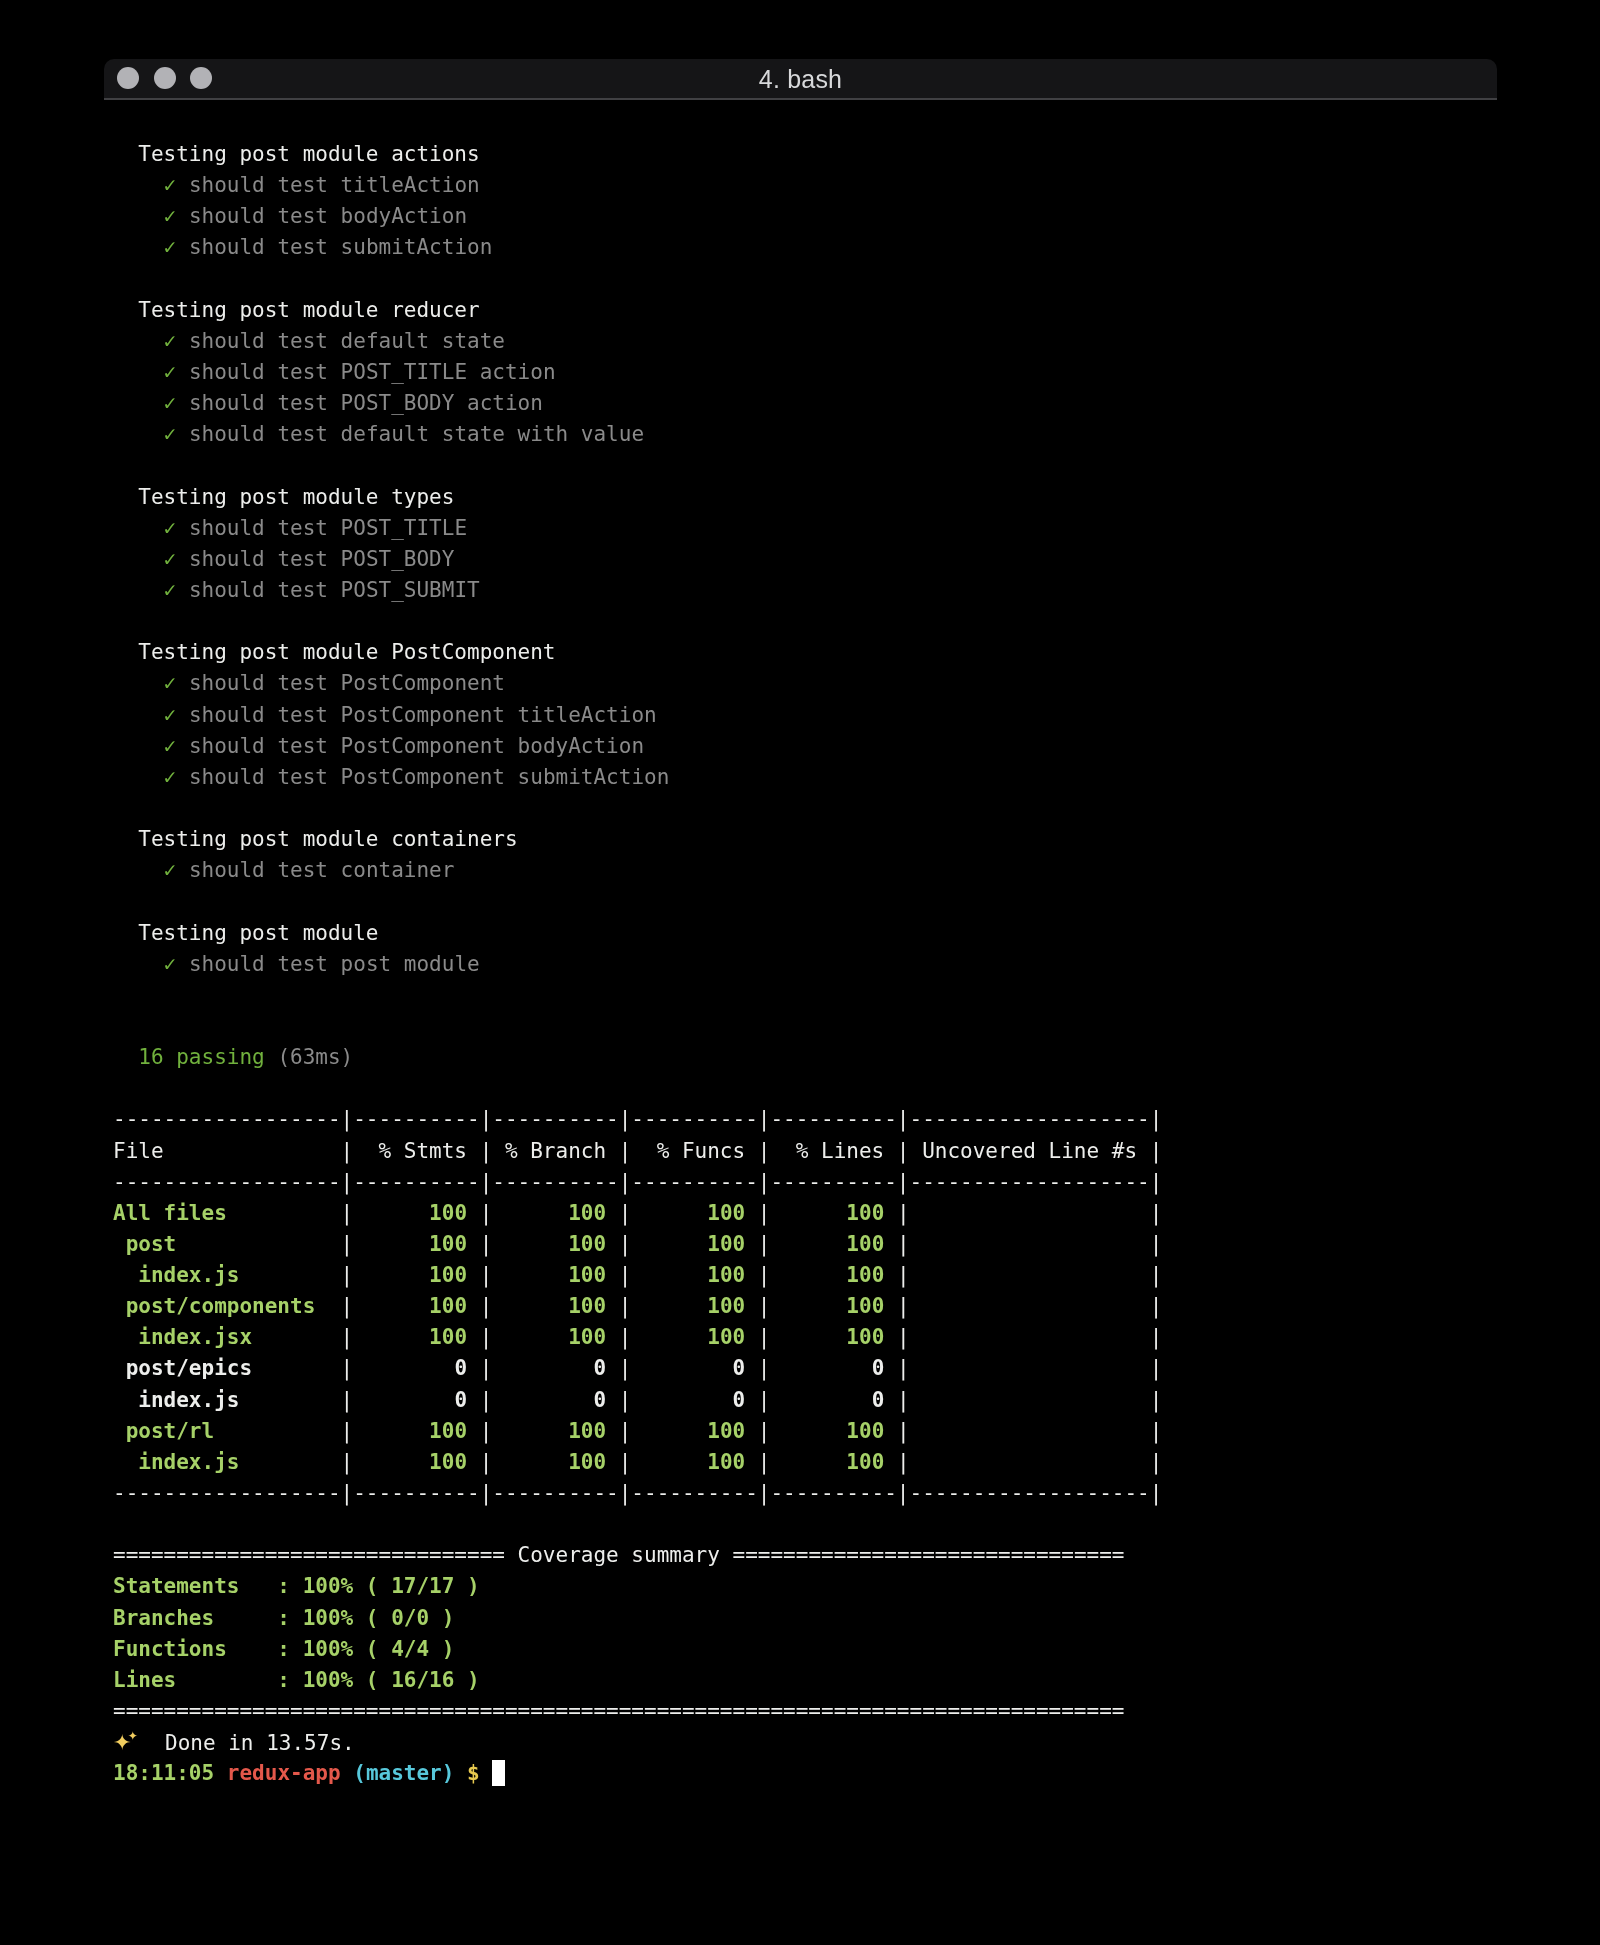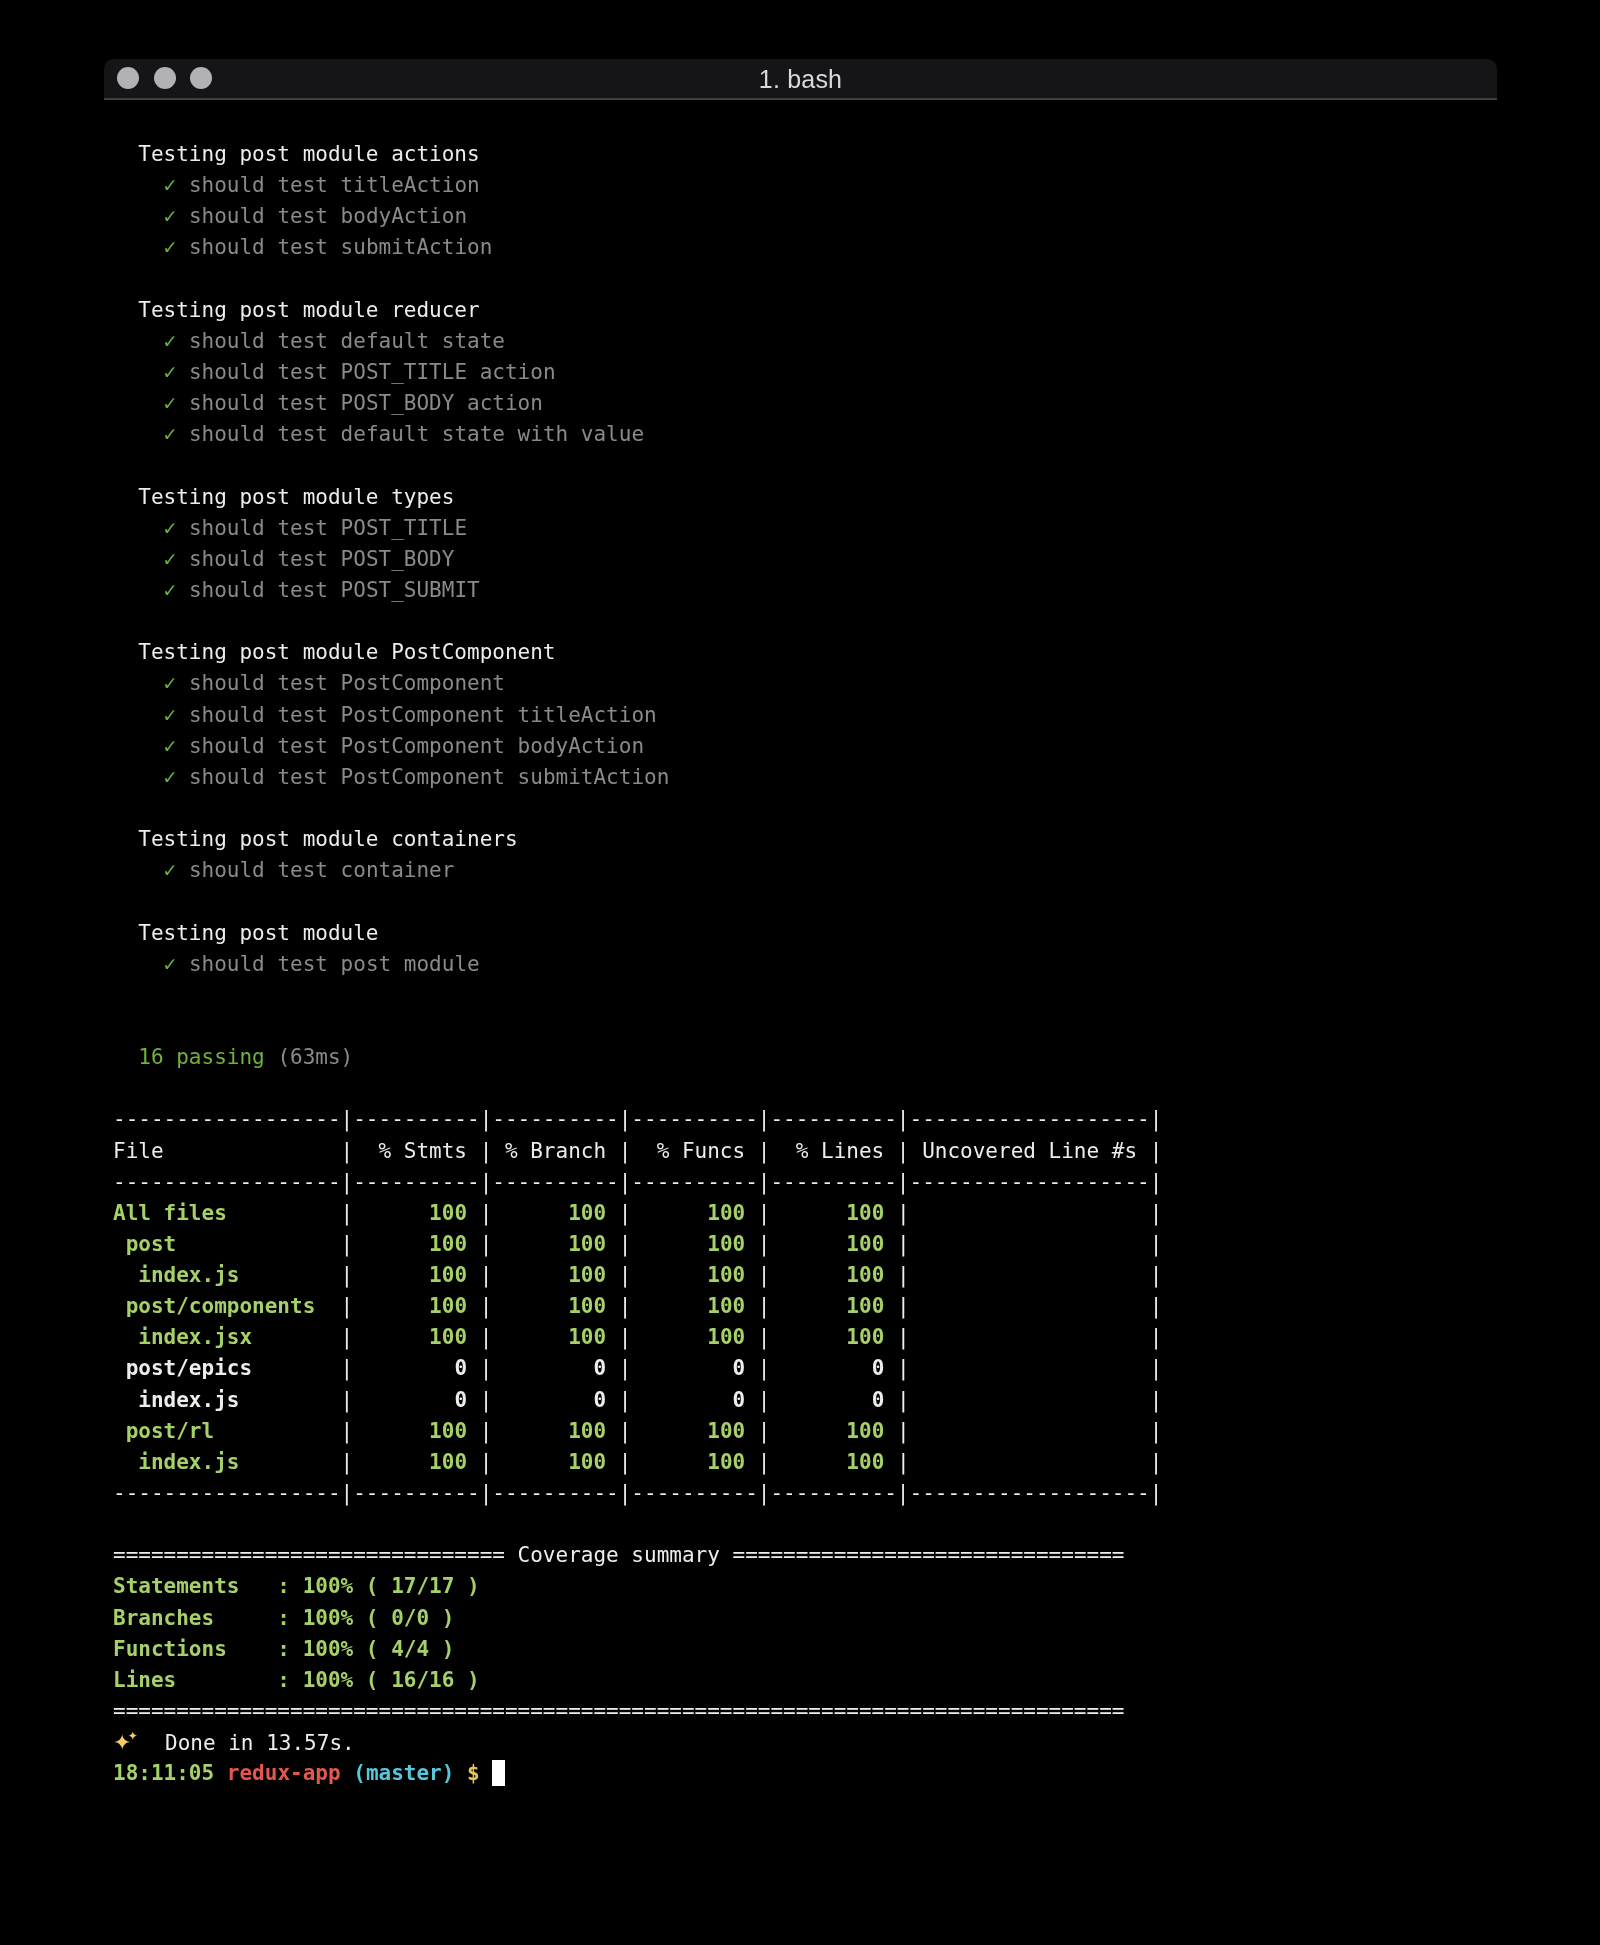--- a/index.html
+++ b/index.html
@@ -42,17 +42,17 @@
 <body>
 
 <div class="screen">
   <div class="window">
     <div class="titlebar">
       <div class="lights">
         <span class="light"></span>
         <span class="light"></span>
         <span class="light"></span>
       </div>
-      <div class="title">1. bash</div>
+      <div class="title">4. bash</div>
     </div>
   </div>
   <pre class="term" style="color: rgb(237, 238, 236);"><div class="line"><span style="color: rgb(237, 238, 236);">  Testing post module actions</span></div><div class="line"><span>    </span><span style="color: rgb(113, 177, 61);">✓</span><span style="color: rgb(138, 138, 138);"> should test titleAction</span></div><div class="line"><span>    </span><span style="color: rgb(113, 177, 61);">✓</span><span style="color: rgb(138, 138, 138);"> should test bodyAction</span></div><div class="line"><span>    </span><span style="color: rgb(113, 177, 61);">✓</span><span style="color: rgb(138, 138, 138);"> should test submitAction</span></div><div class="line"></div><div class="line"><span style="color: rgb(237, 238, 236);">  Testing post module reducer</span></div><div class="line"><span>    </span><span style="color: rgb(113, 177, 61);">✓</span><span style="color: rgb(138, 138, 138);"> should test default state</span></div><div class="line"><span>    </span><span style="color: rgb(113, 177, 61);">✓</span><span style="color: rgb(138, 138, 138);"> should test POST_TITLE action</span></div><div class="line"><span>    </span><span style="color: rgb(113, 177, 61);">✓</span><span style="color: rgb(138, 138, 138);"> should test POST_BODY action</span></div><div class="line"><span>    </span><span style="color: rgb(113, 177, 61);">✓</span><span style="color: rgb(138, 138, 138);"> should test default state with value</span></div><div class="line"></div><div class="line"><span style="color: rgb(237, 238, 236);">  Testing post module types</span></div><div class="line"><span>    </span><span style="color: rgb(113, 177, 61);">✓</span><span style="color: rgb(138, 138, 138);"> should test POST_TITLE</span></div><div class="line"><span>    </span><span style="color: rgb(113, 177, 61);">✓</span><span style="color: rgb(138, 138, 138);"> should test POST_BODY</span></div><div class="line"><span>    </span><span style="color: rgb(113, 177, 61);">✓</span><span style="color: rgb(138, 138, 138);"> should test POST_SUBMIT</span></div><div class="line"></div><div class="line"><span style="color: rgb(237, 238, 236);">  Testing post module PostComponent</span></div><div class="line"><span>    </span><span style="color: rgb(113, 177, 61);">✓</span><span style="color: rgb(138, 138, 138);"> should test PostComponent</span></div><div class="line"><span>    </span><span style="color: rgb(113, 177, 61);">✓</span><span style="color: rgb(138, 138, 138);"> should test PostComponent titleAction</span></div><div class="line"><span>    </span><span style="color: rgb(113, 177, 61);">✓</span><span style="color: rgb(138, 138, 138);"> should test PostComponent bodyAction</span></div><div class="line"><span>    </span><span style="color: rgb(113, 177, 61);">✓</span><span style="color: rgb(138, 138, 138);"> should test PostComponent submitAction</span></div><div class="line"></div><div class="line"><span style="color: rgb(237, 238, 236);">  Testing post module containers</span></div><div class="line"><span>    </span><span style="color: rgb(113, 177, 61);">✓</span><span style="color: rgb(138, 138, 138);"> should test container</span></div><div class="line"></div><div class="line"><span style="color: rgb(237, 238, 236);">  Testing post module</span></div><div class="line"><span>    </span><span style="color: rgb(113, 177, 61);">✓</span><span style="color: rgb(138, 138, 138);"> should test post module</span></div><div class="line"></div><div class="line"></div><div class="line"><span>  </span><span style="color: rgb(113, 177, 61);">16 passing</span><span style="color: rgb(138, 138, 138);"> (63ms)</span></div><div class="line"></div><div class="line"><span style="color: rgb(237, 238, 236);">------------------|----------|----------|----------|----------|-------------------|</span></div><div class="line"><span style="color: rgb(237, 238, 236);">File              |  % Stmts | % Branch |  % Funcs |  % Lines | Uncovered Line #s |</span></div><div class="line"><span style="color: rgb(237, 238, 236);">------------------|----------|----------|----------|----------|-------------------|</span></div><div class="line"><span style="color: rgb(166, 209, 104); font-weight: 700;">All files         </span><span style="color: rgb(237, 238, 236);">|</span><span style="color: rgb(166, 209, 104); font-weight: 700;">      100 </span><span style="color: rgb(237, 238, 236);">|</span><span style="color: rgb(166, 209, 104); font-weight: 700;">      100 </span><span style="color: rgb(237, 238, 236);">|</span><span style="color: rgb(166, 209, 104); font-weight: 700;">      100 </span><span style="color: rgb(237, 238, 236);">|</span><span style="color: rgb(166, 209, 104); font-weight: 700;">      100 </span><span style="color: rgb(237, 238, 236);">|</span><span>                   </span><span style="color: rgb(237, 238, 236);">|</span></div><div class="line"><span style="color: rgb(166, 209, 104); font-weight: 700;"> post             </span><span style="color: rgb(237, 238, 236);">|</span><span style="color: rgb(166, 209, 104); font-weight: 700;">      100 </span><span style="color: rgb(237, 238, 236);">|</span><span style="color: rgb(166, 209, 104); font-weight: 700;">      100 </span><span style="color: rgb(237, 238, 236);">|</span><span style="color: rgb(166, 209, 104); font-weight: 700;">      100 </span><span style="color: rgb(237, 238, 236);">|</span><span style="color: rgb(166, 209, 104); font-weight: 700;">      100 </span><span style="color: rgb(237, 238, 236);">|</span><span>                   </span><span style="color: rgb(237, 238, 236);">|</span></div><div class="line"><span style="color: rgb(166, 209, 104); font-weight: 700;">  index.js        </span><span style="color: rgb(237, 238, 236);">|</span><span style="color: rgb(166, 209, 104); font-weight: 700;">      100 </span><span style="color: rgb(237, 238, 236);">|</span><span style="color: rgb(166, 209, 104); font-weight: 700;">      100 </span><span style="color: rgb(237, 238, 236);">|</span><span style="color: rgb(166, 209, 104); font-weight: 700;">      100 </span><span style="color: rgb(237, 238, 236);">|</span><span style="color: rgb(166, 209, 104); font-weight: 700;">      100 </span><span style="color: rgb(237, 238, 236);">|</span><span>                   </span><span style="color: rgb(237, 238, 236);">|</span></div><div class="line"><span style="color: rgb(166, 209, 104); font-weight: 700;"> post/components  </span><span style="color: rgb(237, 238, 236);">|</span><span style="color: rgb(166, 209, 104); font-weight: 700;">      100 </span><span style="color: rgb(237, 238, 236);">|</span><span style="color: rgb(166, 209, 104); font-weight: 700;">      100 </span><span style="color: rgb(237, 238, 236);">|</span><span style="color: rgb(166, 209, 104); font-weight: 700;">      100 </span><span style="color: rgb(237, 238, 236);">|</span><span style="color: rgb(166, 209, 104); font-weight: 700;">      100 </span><span style="color: rgb(237, 238, 236);">|</span><span>                   </span><span style="color: rgb(237, 238, 236);">|</span></div><div class="line"><span style="color: rgb(166, 209, 104); font-weight: 700;">  index.jsx       </span><span style="color: rgb(237, 238, 236);">|</span><span style="color: rgb(166, 209, 104); font-weight: 700;">      100 </span><span style="color: rgb(237, 238, 236);">|</span><span style="color: rgb(166, 209, 104); font-weight: 700;">      100 </span><span style="color: rgb(237, 238, 236);">|</span><span style="color: rgb(166, 209, 104); font-weight: 700;">      100 </span><span style="color: rgb(237, 238, 236);">|</span><span style="color: rgb(166, 209, 104); font-weight: 700;">      100 </span><span style="color: rgb(237, 238, 236);">|</span><span>                   </span><span style="color: rgb(237, 238, 236);">|</span></div><div class="line"><span style="color: rgb(237, 238, 236); font-weight: 700;"> post/epics       </span><span style="color: rgb(237, 238, 236);">|</span><span style="color: rgb(237, 238, 236); font-weight: 700;">        0 </span><span style="color: rgb(237, 238, 236);">|</span><span style="color: rgb(237, 238, 236); font-weight: 700;">        0 </span><span style="color: rgb(237, 238, 236);">|</span><span style="color: rgb(237, 238, 236); font-weight: 700;">        0 </span><span style="color: rgb(237, 238, 236);">|</span><span style="color: rgb(237, 238, 236); font-weight: 700;">        0 </span><span style="color: rgb(237, 238, 236);">|</span><span>                   </span><span style="color: rgb(237, 238, 236);">|</span></div><div class="line"><span style="color: rgb(237, 238, 236); font-weight: 700;">  index.js        </span><span style="color: rgb(237, 238, 236);">|</span><span style="color: rgb(237, 238, 236); font-weight: 700;">        0 </span><span style="color: rgb(237, 238, 236);">|</span><span style="color: rgb(237, 238, 236); font-weight: 700;">        0 </span><span style="color: rgb(237, 238, 236);">|</span><span style="color: rgb(237, 238, 236); font-weight: 700;">        0 </span><span style="color: rgb(237, 238, 236);">|</span><span style="color: rgb(237, 238, 236); font-weight: 700;">        0 </span><span style="color: rgb(237, 238, 236);">|</span><span>                   </span><span style="color: rgb(237, 238, 236);">|</span></div><div class="line"><span style="color: rgb(166, 209, 104); font-weight: 700;"> post/rl          </span><span style="color: rgb(237, 238, 236);">|</span><span style="color: rgb(166, 209, 104); font-weight: 700;">      100 </span><span style="color: rgb(237, 238, 236);">|</span><span style="color: rgb(166, 209, 104); font-weight: 700;">      100 </span><span style="color: rgb(237, 238, 236);">|</span><span style="color: rgb(166, 209, 104); font-weight: 700;">      100 </span><span style="color: rgb(237, 238, 236);">|</span><span style="color: rgb(166, 209, 104); font-weight: 700;">      100 </span><span style="color: rgb(237, 238, 236);">|</span><span>                   </span><span style="color: rgb(237, 238, 236);">|</span></div><div class="line"><span style="color: rgb(166, 209, 104); font-weight: 700;">  index.js        </span><span style="color: rgb(237, 238, 236);">|</span><span style="color: rgb(166, 209, 104); font-weight: 700;">      100 </span><span style="color: rgb(237, 238, 236);">|</span><span style="color: rgb(166, 209, 104); font-weight: 700;">      100 </span><span style="color: rgb(237, 238, 236);">|</span><span style="color: rgb(166, 209, 104); font-weight: 700;">      100 </span><span style="color: rgb(237, 238, 236);">|</span><span style="color: rgb(166, 209, 104); font-weight: 700;">      100 </span><span style="color: rgb(237, 238, 236);">|</span><span>                   </span><span style="color: rgb(237, 238, 236);">|</span></div><div class="line"><span style="color: rgb(237, 238, 236);">------------------|----------|----------|----------|----------|-------------------|</span></div><div class="line"></div><div class="line"><span style="color: rgb(237, 238, 236);">=============================== </span><span style="color: rgb(237, 238, 236);">Coverage summary</span><span style="color: rgb(237, 238, 236);"> ===============================</span></div><div class="line"><span style="color: rgb(166, 209, 104); font-weight: 700;">Statements   : 100% ( 17/17 )</span></div><div class="line"><span style="color: rgb(166, 209, 104); font-weight: 700;">Branches     : 100% ( 0/0 )</span></div><div class="line"><span style="color: rgb(166, 209, 104); font-weight: 700;">Functions    : 100% ( 4/4 )</span></div><div class="line"><span style="color: rgb(166, 209, 104); font-weight: 700;">Lines        : 100% ( 16/16 )</span></div><div class="line"><span style="color: rgb(237, 238, 236);">================================================================================</span></div><div class="line"><span class="sparkle" style="color: rgb(241, 205, 95);"><span class="s1">✦</span><span class="s2">✦</span></span><span>  </span><span style="color: rgb(237, 238, 236);">Done in 13.57s.</span></div><div class="line"><span style="color: rgb(166, 209, 104); font-weight: 700;">18:11:05</span><span> </span><span style="color: rgb(228, 88, 75); font-weight: 700;">redux-app</span><span> </span><span style="color: rgb(87, 200, 219); font-weight: 700;">(master)</span><span> </span><span style="color: rgb(231, 201, 79); font-weight: 700;">$</span><span> </span><span class="cursor" style="background: rgb(255, 255, 255);"></span></div></pre>
 </div>
 
 </body></html>

